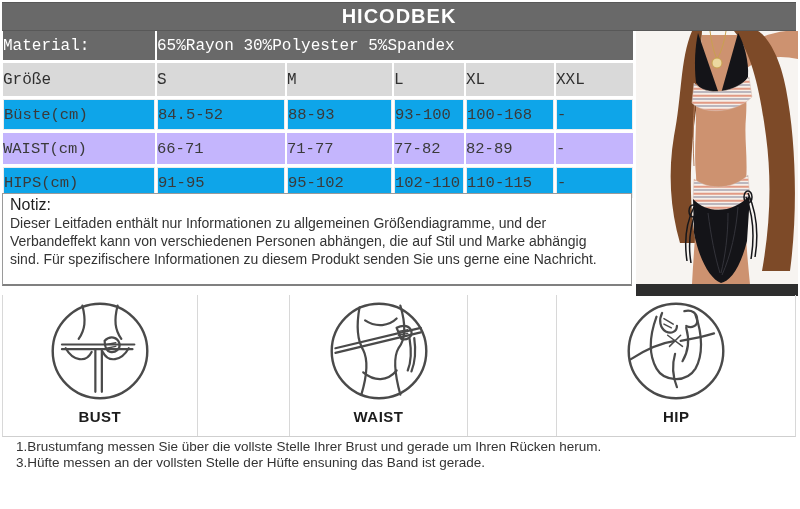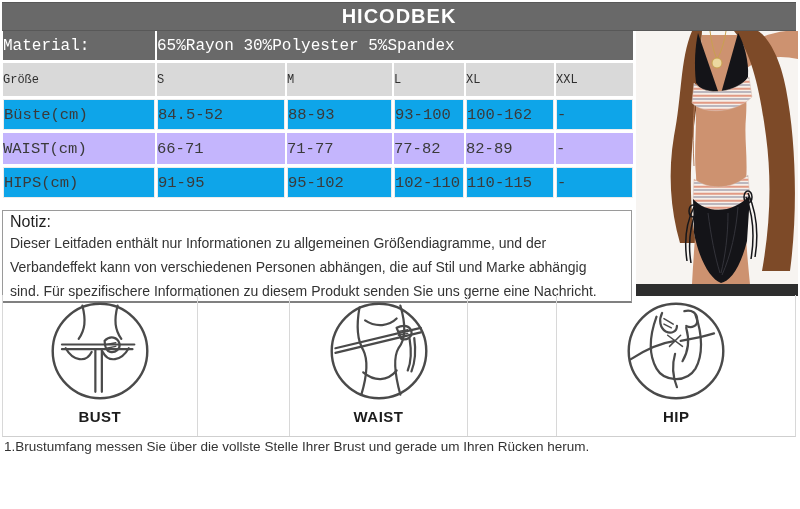--- a/index.html
+++ b/index.html
@@ -12,50 +12,50 @@
                display:flex; align-items:center; justify-content:center; }
   .brand-bar span { color:#fff; font-size:20px; font-weight:bold; letter-spacing:1px; }
 
   
   table.size-table { position:absolute; left:1px; top:28px; width:634px;
                      border-collapse:separate; border-spacing:2px 3px; table-layout:fixed;
                      font-family:"Liberation Mono", monospace; }
   table.size-table td { vertical-align:middle; padding:0;
                         box-sizing:border-box; font-size:15.5px; color:#3a3a3a; overflow:hidden; }
   tr.dark td   { background:#696969; color:#fff; height:29px; font-size:16px; }
-  tr.head td   { background:#d9d9d9; height:33px; font-size:12px; color:#2f2f2f; }
+  tr.head td   { background:#d9d9d9; height:33px; font-size:16px; color:#2f2f2f; }
   tr.grayrow td{ background:#c4b5fd; height:31px; }
   tr.whiterow td{ background:#0ea5e9; height:31px; border:1px solid #ececec; }
 
   
-  .note-box { position:absolute; left:2px; top:210px; width:630px; height:93px;
+  .note-box { position:absolute; left:2px; top:193px; width:630px; height:93px;
               box-sizing:border-box; border:1px solid #9a9a9a; border-bottom:2px solid #808080;
               padding:1px 18px 16px 7px; background:#fff; }
   .note-title { font-size:16px; color:#1f1f1f; line-height:19px; }
-  .note-body  { font-size:14px; color:#333; line-height:24px; }
+  .note-body  { font-size:14px; color:#333; line-height:18px; }
 
   
   .photo { position:absolute; left:636px; top:31px; width:162px; height:253px; overflow:hidden; }
   .photo svg { display:block; }
   .photo-bar { position:absolute; left:636px; top:284px; width:162px; height:12px; background:#2e2e2e; }
 
   
   .measure-grid { position:absolute; left:2px; top:295px; width:794px; height:142px;
                   display:flex; box-sizing:border-box;
                   border-left:1px solid #d8d8d8; border-right:1px solid #d8d8d8;
                   border-bottom:1px solid #cfcfcf; }
   .mcell { box-sizing:border-box; border-right:1px solid #d8d8d8; height:100%;
            display:flex; flex-direction:column; align-items:center; padding-top:5px; }
   .mcell:last-child { border-right:none; }
   .c1 { width:195px; } .c2 { width:92px; } .c3 { width:179px; } .c4 { width:89px; } .c5 { width:238px; }
   .mlabel { margin-top:6px; font-size:15px; font-weight:bold; color:#1c1c1c; letter-spacing:0.5px; }
   .micon { width:102px; height:102px; }
 
   
-  .instructions { position:absolute; left:4px; top:439px; width:645px; }
+  .instructions { position:absolute; left:16px; top:439px; width:645px; }
   .instructions p { margin:0; font-size:13.5px; line-height:16.4px; color:#333; }
 </style>
 </head>
 <body>
 
 <div class="page">
 
   <div class="brand-bar">
     <span>HICODBEK</span>
   </div>
@@ -80,21 +80,21 @@
       <td>M</td>
       <td>L</td>
       <td>XL</td>
       <td>XXL</td>
     </tr>
     <tr class="whiterow">
       <td>Büste(cm)</td>
       <td>84.5-52</td>
       <td>88-93</td>
       <td>93-100</td>
-      <td>100-162</td>
+      <td>100-168</td>
       <td>-</td>
     </tr>
     <tr class="grayrow">
       <td>WAIST(cm)</td>
       <td>66-71</td>
       <td>71-77</td>
       <td>77-82</td>
       <td>82-89</td>
       <td>-</td>
     </tr>
@@ -193,15 +193,16 @@
         <path d="M64,12 C72,10 78,14 78,22 C78,28 72,31 66,28"></path>
         <path d="M6,64 C24,52 40,46 54,44 M96,36 C84,40 72,42 60,44"></path>
         <path d="M46,38 L62,50 M48,50 L60,38" stroke-width="1.6"></path>
       </svg>
       <div class="mlabel">HIP</div>
     </div>
   </div>
 
   <div class="instructions">
     <p>1.Brustumfang messen Sie über die vollste Stelle Ihrer Brust und gerade um Ihren Rücken herum.</p>
+    <p>3.Hüfte messen an der vollsten Stelle der Hüfte ensuning das Band ist gerade.</p>
   </div>
 
 </div>
 
 </body></html>

